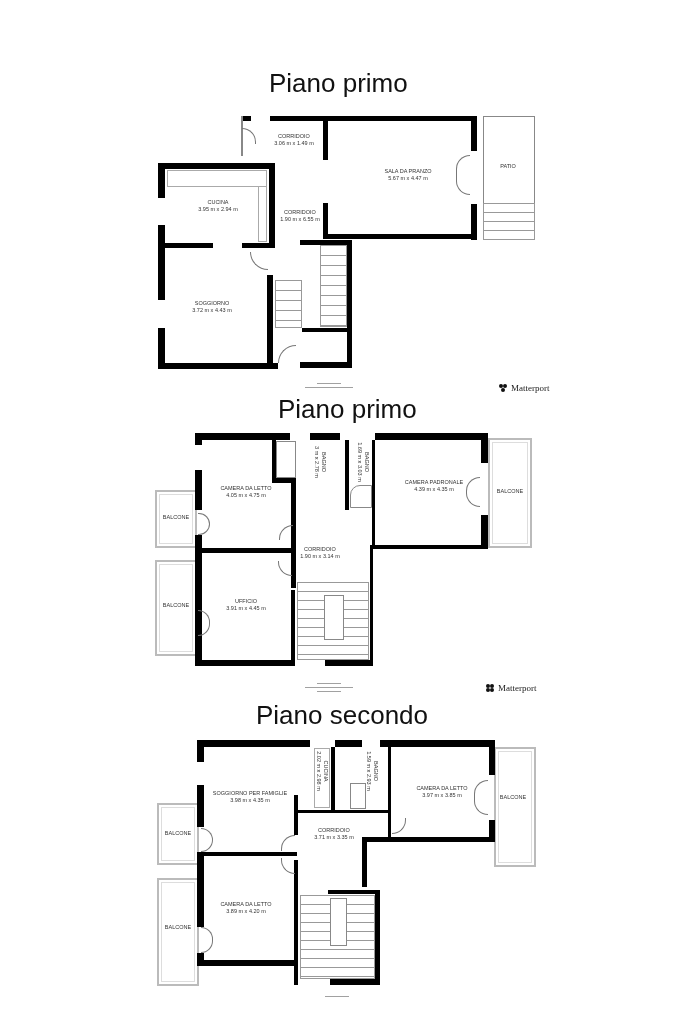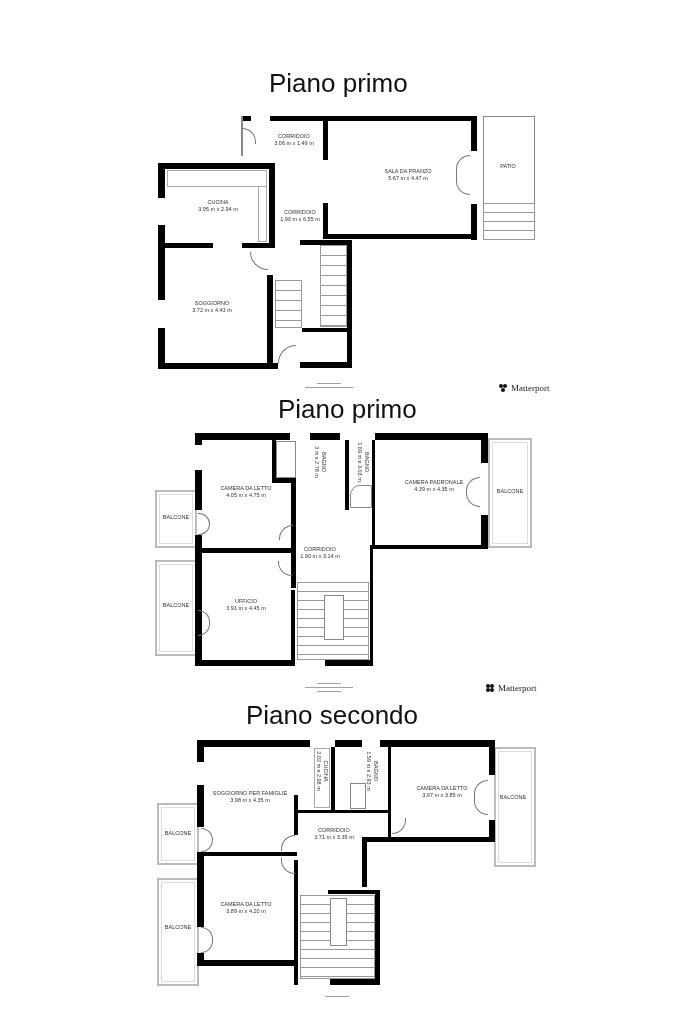--- a/index.html
+++ b/index.html
@@ -165,21 +165,21 @@
         <circle cx="3" cy="3" r="2" fill="#111"></circle>
         <circle cx="7" cy="3" r="2" fill="#111"></circle>
         <circle cx="3" cy="7" r="2" fill="#111"></circle>
         <circle cx="7" cy="7" r="2" fill="#111"></circle>
       </svg>
     <span>Matterport</span>
   </div>
 </div>
 
 <div>
-  <div class="title" style="left:246px;top:700px;">Piano secondo</div>
+  <div class="title" style="left:256px;top:700px;">Piano secondo</div>
 
   <div class="bal" style="left:157px;top:803px;width:42px;height:62px;"></div>
   <div class="bal" style="left:157px;top:878px;width:42px;height:108px;"></div>
   <div class="bal" style="left:494px;top:747px;width:42px;height:120px;"></div>
 
   <div class="wall" style="left:197px;top:740px;width:113px;height:7px;"></div>
   <div class="wall" style="left:335px;top:740px;width:27px;height:7px;"></div>
   <div class="wall" style="left:380px;top:740px;width:114px;height:7px;"></div>
   <div class="wall" style="left:197px;top:740px;width:7px;height:22px;"></div>
   <div class="wall" style="left:197px;top:785px;width:7px;height:42px;"></div>

